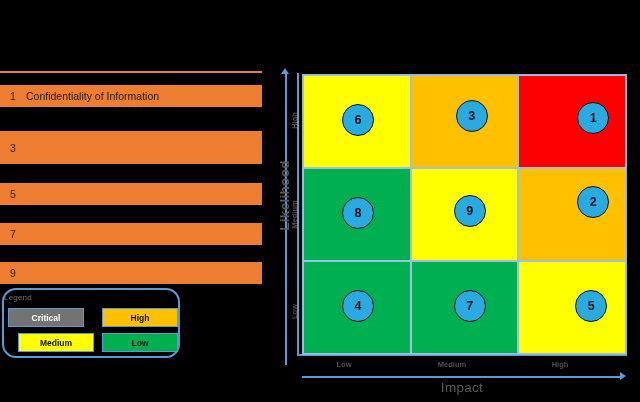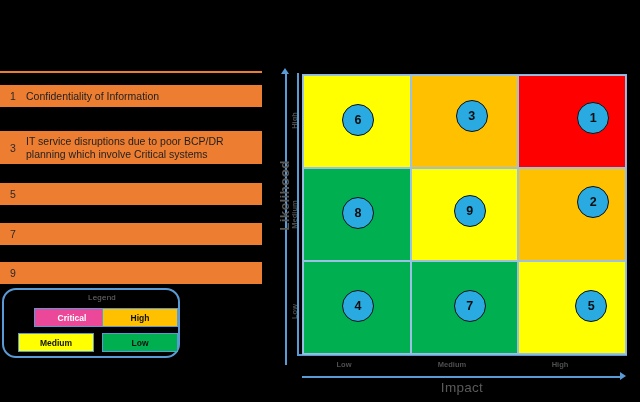--- a/index.html
+++ b/index.html
@@ -39,36 +39,36 @@
 
   
   #legend{
     position:absolute;left:2px;top:288px;width:178px;height:70px;
     border:2px solid #5B9BD5;
     border-radius:14px;
     box-sizing:border-box;
     background:#000000;
   }
   #legend-title{
-    position:absolute;left:11px;top:3px;width:100%;
-    text-align:center;
+    position:absolute;left:0;top:3px;width:100%;
+    text-align:left;
     font-size:8px;
     color:#6f6f6f;
     letter-spacing:.2px;
   }
   .legend-chip{
     position:absolute;
     height:19px;width:76px;
     border:1.5px solid #5B9BD5;
     box-sizing:border-box;
     display:flex;align-items:center;justify-content:center;
     font-size:8.5px;font-weight:bold;
     color:#111;
   }
-  .chip-critical{left:30px;top:18px;background:#ec4899;color:#ffffff;}
+  .chip-critical{left:4px;top:18px;background:#737373;color:#ffffff;}
   .chip-high    {left:98px;top:18px;background:#FFC000;}
   .chip-medium  {left:14px;top:43px;background:#FFFF00;}
   .chip-low     {left:98px;top:43px;background:#00B050;}
 
   
   #matrix-area{position:absolute;left:262px;top:60px;width:378px;height:342px;}
 
   
   #lk-axis-line{
     position:absolute;left:23px;top:13px;width:1.5px;height:292px;
@@ -167,21 +167,20 @@
 <div id="stage">
 
   <div class="top-rule"></div>
   <div id="risk-list">
       <div class="risk-row" style="top: 85px; height: 22px; width: 262px;">
         <div class="risk-num">1</div>
         <div class="risk-text">Confidentiality of Information</div>
       </div>
       <div class="risk-row" style="top: 131px; height: 33px; width: 262px;">
         <div class="risk-num">3</div>
-        <div class="risk-text">IT service disruptions due to poor BCP/DR planning which involve Critical systems</div>
       </div>
       <div class="risk-row" style="top: 183px; height: 22px; width: 262px;">
         <div class="risk-num">5</div>
       </div>
       <div class="risk-row" style="top: 223px; height: 22px; width: 262px;">
         <div class="risk-num">7</div>
       </div>
       <div class="risk-row" style="top: 262px; height: 22px; width: 262px;">
         <div class="risk-num">9</div>
       </div>

